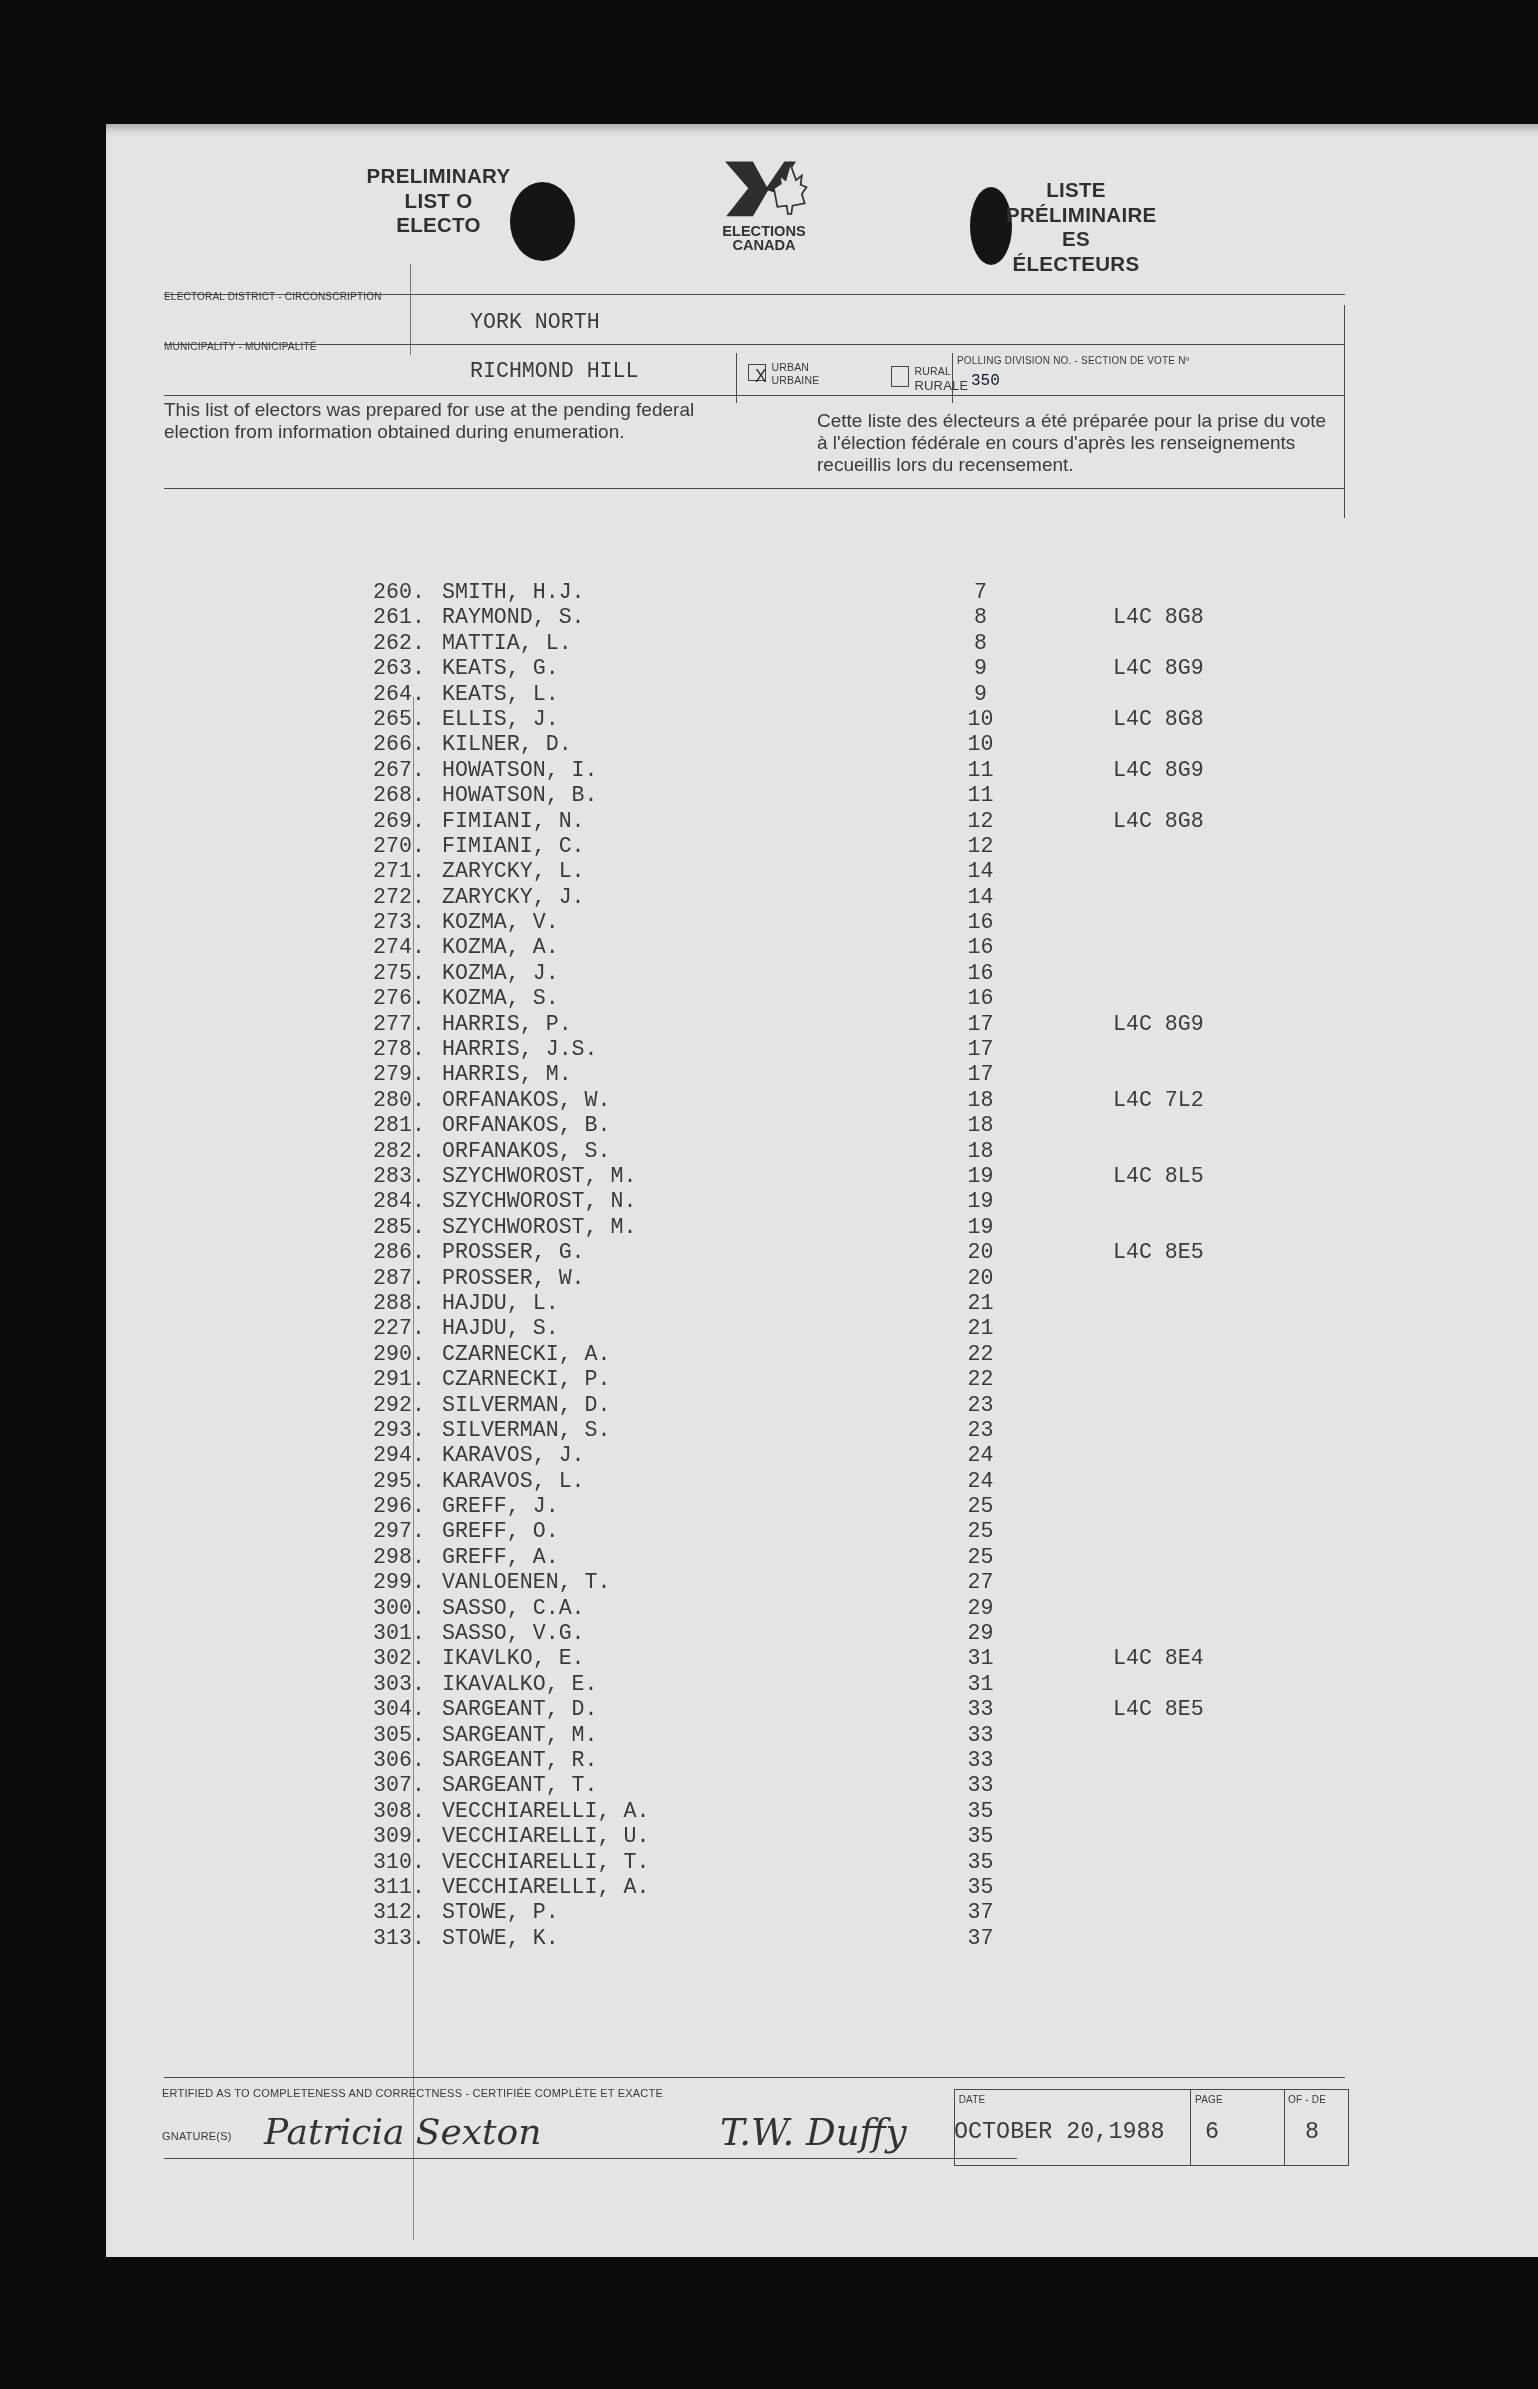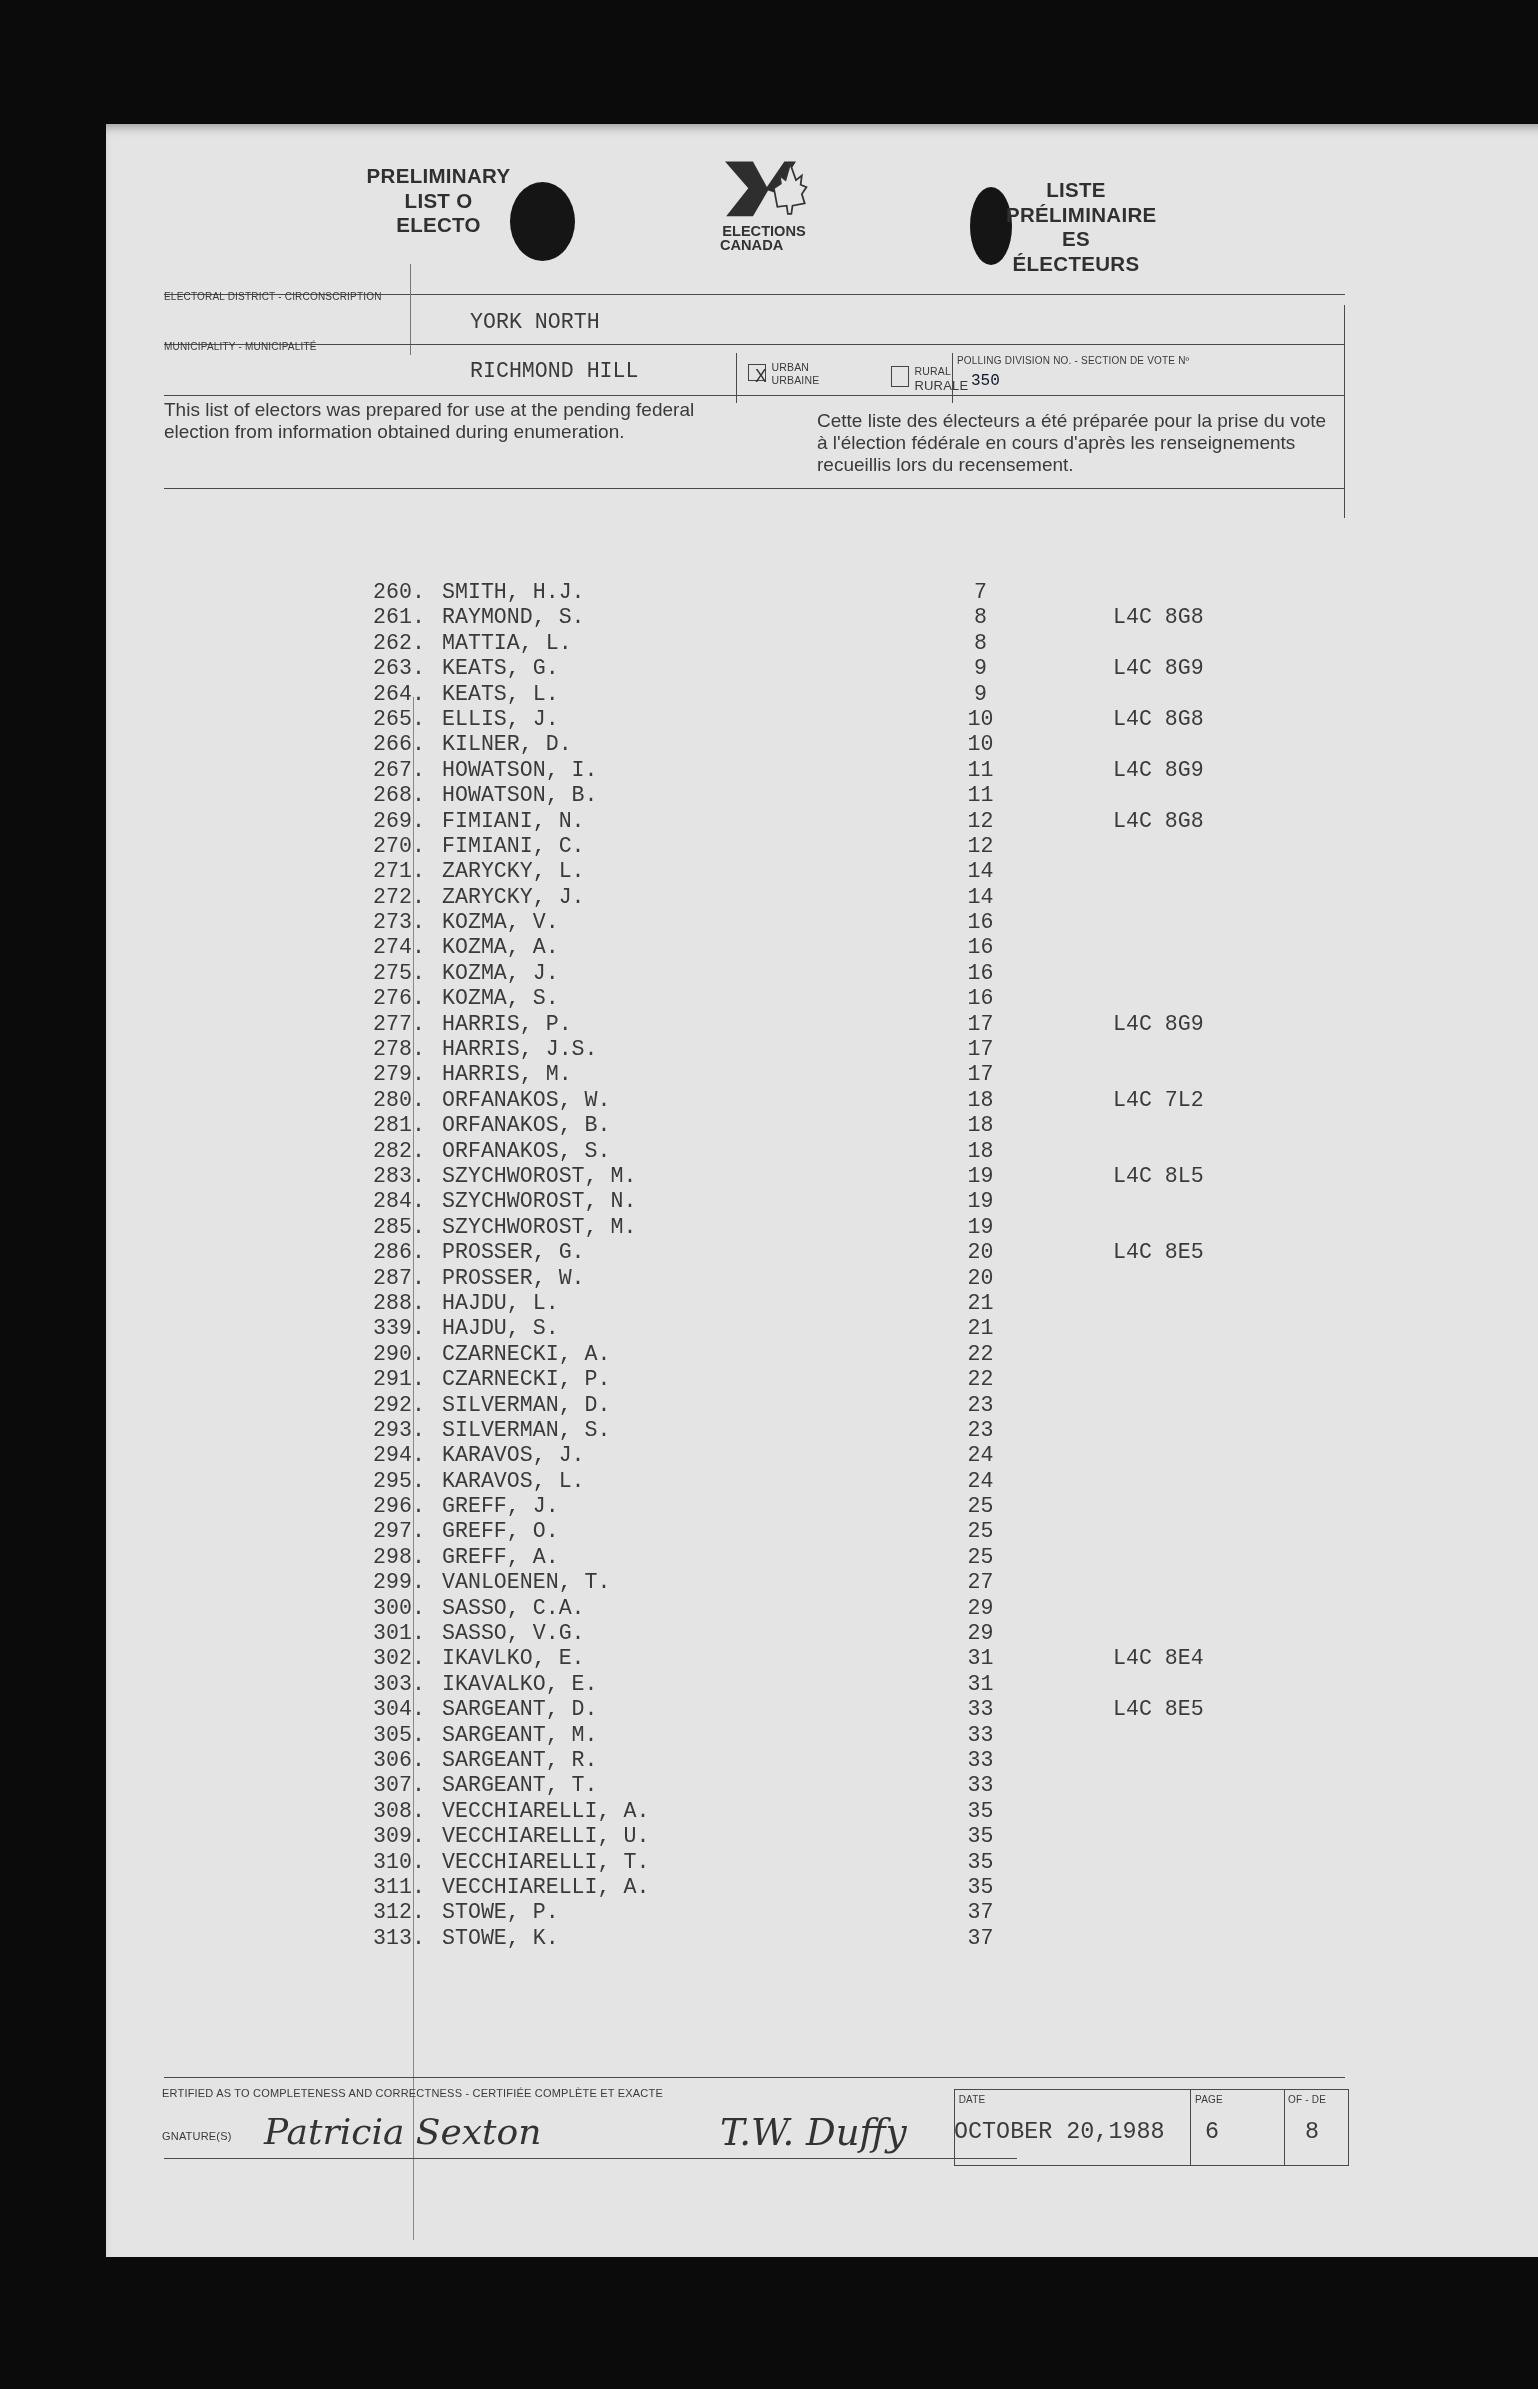--- a/index.html
+++ b/index.html
@@ -42,21 +42,21 @@
     <div>ELECTO</div>
   </div>
   <div class="hole" style="left:404px; top:58px; width:65px; height:79px;"></div>
 
   <div class="abs" style="left:614px; top:34px; width:88px;">
     <svg width="88" height="64" viewBox="0 0 150 110">
       <polygon points="8,6 56,6 80,50 110,6 130,6 96,60 82,56 56,100 10,100 48,52" fill="#2e2e2e"></polygon>
       <path d="M92,52 L104,44 L102,30 L112,38 L120,10 L130,38 L140,30 L138,46 L148,50 L140,62 L145,78 L124,82 L122,96 L116,96 L114,82 L98,84 Z" fill="#e4e4e4" stroke="#333" stroke-width="3"></path>
     </svg>
     <div style="font-weight:bold; font-size:14.6px; line-height:14px; color:#333; text-align:center;">ELECTIONS</div>
-    <div style="font-weight:bold; font-size:14.6px; line-height:14px; color:#333; text-align:left;">CANADA</div>
+    <div style="font-weight:bold; font-size:14.6px; line-height:14px; color:#333; text-align:center;">CANADA</div>
   </div>
 
   <div class="hole" style="left:864px; top:63px; width:42px; height:78px;"></div>
   <div class="abs hdr-title" style="left:900px; top:54px; width:140px; text-align:center;">
     <div>LISTE</div>
     <div>PRÉLIMINAIRE</div>
     <div>ES ÉLECTEURS</div>
   </div>
 
   <div class="abs" style="right:17.5px; top:35px; text-align:right;">
@@ -126,21 +126,21 @@
       <div class="row"><span class="num">279.</span><span class="name">HARRIS, M.</span><span class="house">17</span><span class="postal"></span></div>
       <div class="row"><span class="num">280.</span><span class="name">ORFANAKOS, W.</span><span class="house">18</span><span class="postal">L4C 7L2</span></div>
       <div class="row"><span class="num">281.</span><span class="name">ORFANAKOS, B.</span><span class="house">18</span><span class="postal"></span></div>
       <div class="row"><span class="num">282.</span><span class="name">ORFANAKOS, S.</span><span class="house">18</span><span class="postal"></span></div>
       <div class="row"><span class="num">283.</span><span class="name">SZYCHWOROST, M.</span><span class="house">19</span><span class="postal">L4C 8L5</span></div>
       <div class="row"><span class="num">284.</span><span class="name">SZYCHWOROST, N.</span><span class="house">19</span><span class="postal"></span></div>
       <div class="row"><span class="num">285.</span><span class="name">SZYCHWOROST, M.</span><span class="house">19</span><span class="postal"></span></div>
       <div class="row"><span class="num">286.</span><span class="name">PROSSER, G.</span><span class="house">20</span><span class="postal">L4C 8E5</span></div>
       <div class="row"><span class="num">287.</span><span class="name">PROSSER, W.</span><span class="house">20</span><span class="postal"></span></div>
       <div class="row"><span class="num">288.</span><span class="name">HAJDU, L.</span><span class="house">21</span><span class="postal"></span></div>
-      <div class="row"><span class="num">339.</span><span class="name">HAJDU, S.</span><span class="house">21</span><span class="postal"></span></div>
+      <div class="row"><span class="num">227.</span><span class="name">HAJDU, S.</span><span class="house">21</span><span class="postal"></span></div>
       <div class="row"><span class="num">290.</span><span class="name">CZARNECKI, A.</span><span class="house">22</span><span class="postal"></span></div>
       <div class="row"><span class="num">291.</span><span class="name">CZARNECKI, P.</span><span class="house">22</span><span class="postal"></span></div>
       <div class="row"><span class="num">292.</span><span class="name">SILVERMAN, D.</span><span class="house">23</span><span class="postal"></span></div>
       <div class="row"><span class="num">293.</span><span class="name">SILVERMAN, S.</span><span class="house">23</span><span class="postal"></span></div>
       <div class="row"><span class="num">294.</span><span class="name">KARAVOS, J.</span><span class="house">24</span><span class="postal"></span></div>
       <div class="row"><span class="num">295.</span><span class="name">KARAVOS, L.</span><span class="house">24</span><span class="postal"></span></div>
       <div class="row"><span class="num">296.</span><span class="name">GREFF, J.</span><span class="house">25</span><span class="postal"></span></div>
       <div class="row"><span class="num">297.</span><span class="name">GREFF, O.</span><span class="house">25</span><span class="postal"></span></div>
       <div class="row"><span class="num">298.</span><span class="name">GREFF, A.</span><span class="house">25</span><span class="postal"></span></div>
       <div class="row"><span class="num">299.</span><span class="name">VANLOENEN, T.</span><span class="house">27</span><span class="postal"></span></div>

